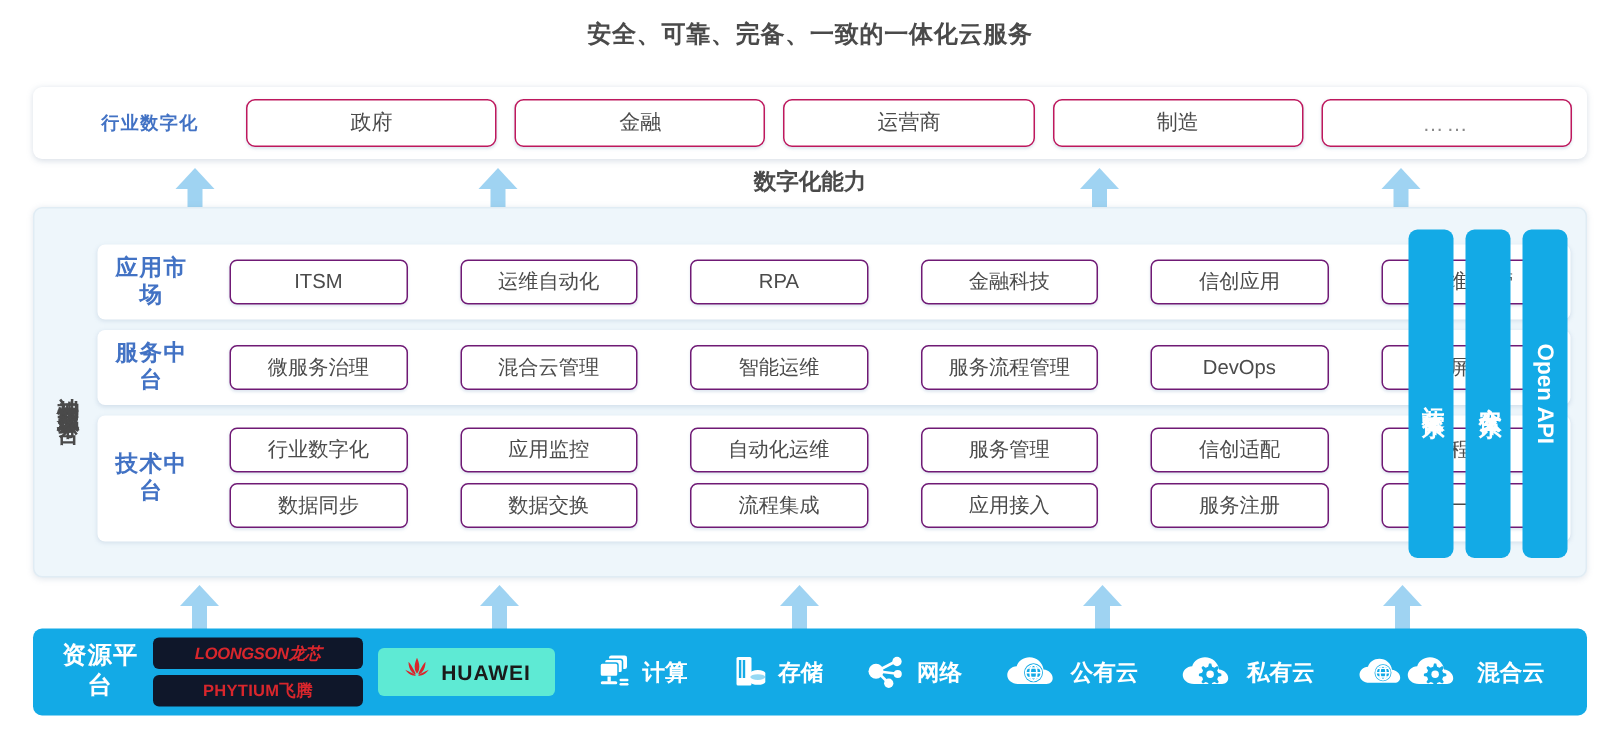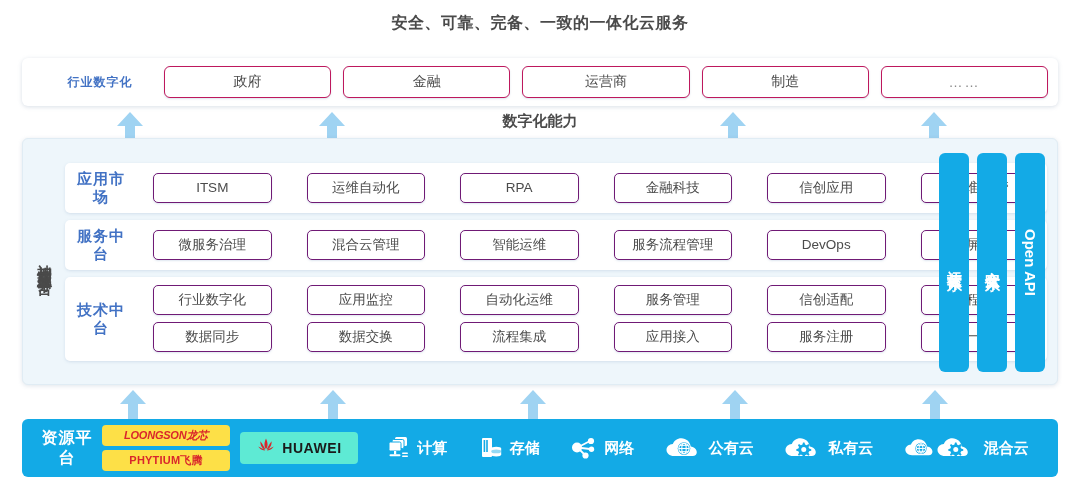--- a/index.html
+++ b/index.html
@@ -112,21 +112,21 @@
     position:absolute;left:22px;top:419px;width:1036px;height:58px;
     background:#13aae6;border-radius:6px;
     display:flex;align-items:center;box-sizing:border-box;padding:0 14px;
   }
   .res-label{
     width:62px;flex:0 0 62px;text-align:center;color:#fff;
     font-size:16px;font-weight:bold;line-height:20px;letter-spacing:1px;
   }
   .logo-stack{display:flex;flex-direction:column;gap:4px;margin-left:4px;}
   .logo-chip{
-    width:128px;height:21px;background:#fde047;border-radius:4px;
+    width:140px;height:21px;background:#0f172a;border-radius:4px;
     display:flex;align-items:center;justify-content:center;
     font-size:11px;font-weight:bold;color:#d9262c;white-space:nowrap;
   }
   .logo-chip.loongson{font-style:italic;letter-spacing:-.2px;}
   .logo-chip.phytium{letter-spacing:.2px;}
   .huawei-chip{
     width:118px;height:32px;background:#5eead4;border-radius:4px;margin-left:10px;
     display:flex;align-items:center;justify-content:center;gap:6px;
   }
   .huawei-text{font-size:14px;font-weight:bold;color:#1a1a1a;letter-spacing:.6px;}

